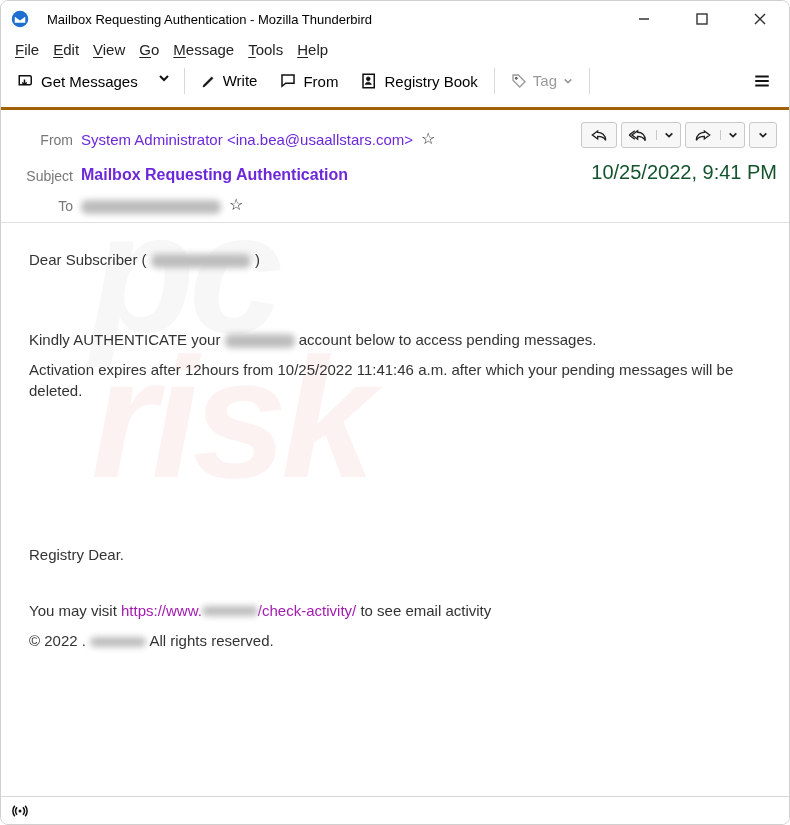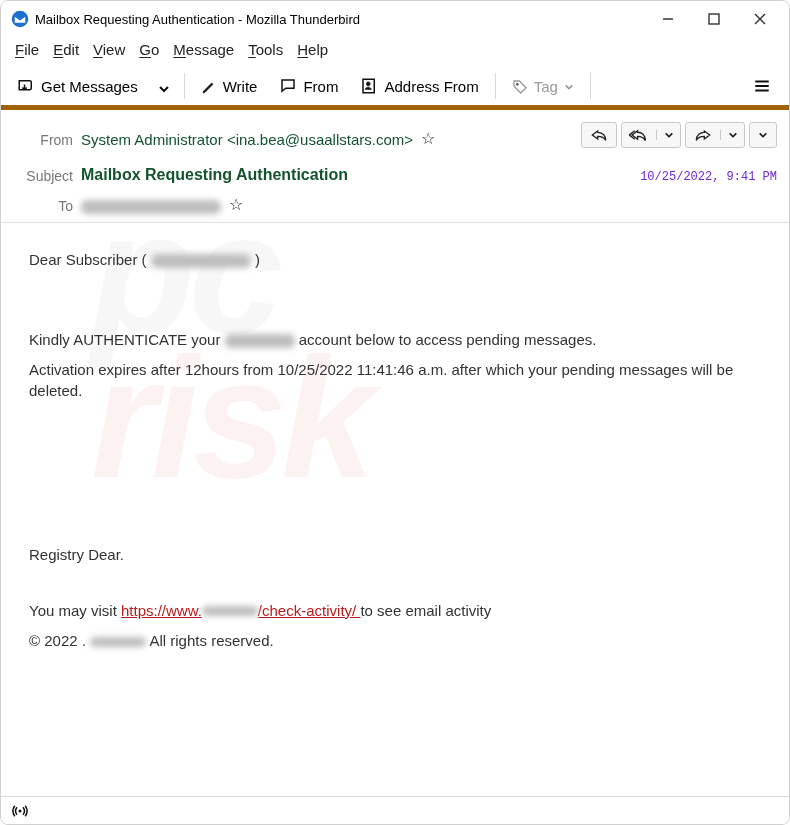--- a/index.html
+++ b/index.html
@@ -12,20 +12,21 @@
     position: relative;
     border: 1px solid #d0d0d0;
     border-radius: 8px;
   }
   .titlebar {
     display: flex;
     align-items: center;
     height: 36px;
     padding: 0 6px;
     background: #fff;
+    gap: 12px;
   }
   .app-icon {
     width: 18px; height: 18px;
     margin: 0 6px 0 4px;
   }
   .title-text {
     font-size: 13px;
     color: #000;
     flex: 0 0 auto;
   }
@@ -41,24 +42,24 @@
     gap: 14px;
     padding: 4px 14px 6px 14px;
     font-size: 15px;
     color: #222;
     align-items: center;
   }
   .menubar span { cursor: default; }
   .menubar .ul { text-decoration: underline; text-underline-offset: 2px; }
   .toolbar {
     display: flex;
-    align-items: flex-end;
+    align-items: flex-start;
     gap: 6px;
     padding: 4px 8px 6px 8px;
-    border-bottom: 5px solid #a16207;
+    border-bottom: 3px solid #a16207;
     height: 46px;
   }
   .tbtn {
     display: flex;
     align-items: center;
     gap: 6px;
     padding: 4px 8px;
     font-size: 15px;
     border-radius: 3px;
   }
@@ -83,24 +84,24 @@
     gap: 8px;
   }
   .hlabel {
     width: 60px;
     text-align: right;
     color: #777;
     font-size: 14px;
   }
   .hval {
     font-size: 15px;
-    color: #14532d;
+    color: #6d28d9;
   }
   .subject-strong { font-weight: 700; font-size: 16px; }
-  .date-text { margin-left: auto; font-size: 12px; color: #6d28d9; font-family: Liberation Mono, monospace; }
+  .date-text { margin-left: auto; font-size: 20px; color: #14532d; }
   .star { font-size: 16px; color: #222; }
   .actionbtns {
     margin-left: auto;
     display: flex;
     gap: 4px;
   }
   .abtn {
     border: 1px solid #c8c8c8;
     border-radius: 3px;
     background: #f7f7f7;
@@ -135,21 +136,21 @@
   .auth-btn {
     display: inline-block;
     background: #ffd84a;
     border: 1px solid #c69a00;
     padding: 10px 16px;
     color: #0033cc;
     font-weight: 700;
     font-size: 16px;
     text-decoration: underline;
   }
-  .link { color: #b91c1c; text-decoration: underline; }
+  .link { color: #a21caf; }
   .statusbar {
     position: absolute;
     left: 0; right: 0; bottom: 0;
     height: 28px;
     border-top: 1px solid #d8d8d8;
     background: #fff;
     display: flex; align-items: center;
     padding: 0 10px;
   }
   .watermark {
@@ -236,21 +237,21 @@
         <path d="M4 4h16v11H9l-5 4V4z" fill="none" stroke="#111" stroke-width="2"></path>
       </svg>
     <span>From</span>
   </div>
   <div class="tbtn">
     <svg width="18" height="18" viewBox="0 0 24 24">
         <rect x="4" y="3" width="15" height="18" fill="none" stroke="#111" stroke-width="2"></rect>
         <circle cx="11" cy="9" r="2.5" fill="#111"></circle>
         <path d="M7 17c0-2 2-3.5 4-3.5s4 1.5 4 3.5" fill="#111"></path>
       </svg>
-    <span>Address From</span>
+    <span>Registry Book</span>
   </div>
   <div class="tsep"></div>
   <div class="tbtn tag-gray">
     <svg width="16" height="16" viewBox="0 0 24 24">
         <path d="M3 3h8l10 10-8 8L3 11V3z" fill="none" stroke="#9a9a9a" stroke-width="2"></path>
         <circle cx="8" cy="8" r="1.5" fill="#9a9a9a"></circle>
       </svg>
     <span>Tag</span>
     <svg width="10" height="10" viewBox="0 0 12 12">
         <path d="M2 4l4 4 4-4" fill="none" stroke="#9a9a9a" stroke-width="2"></path>

